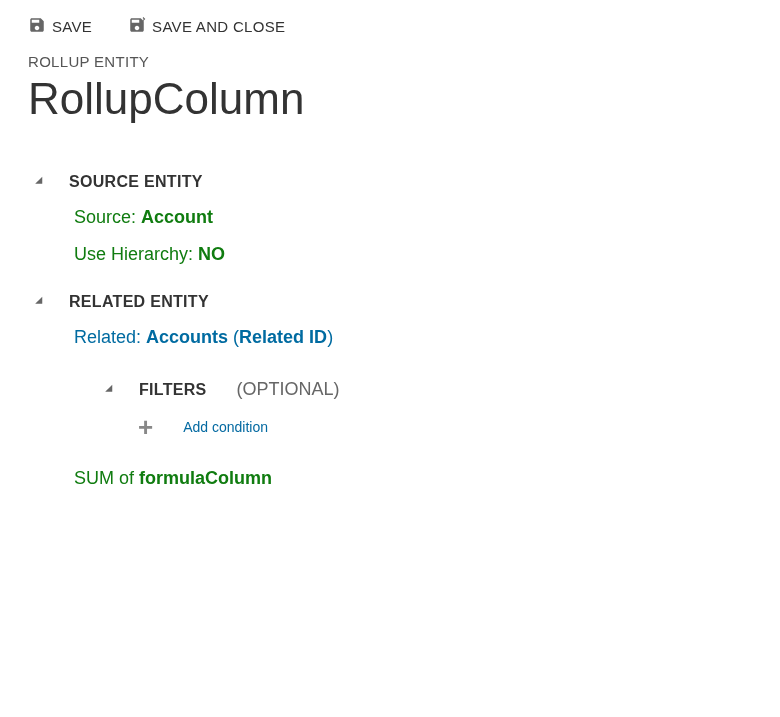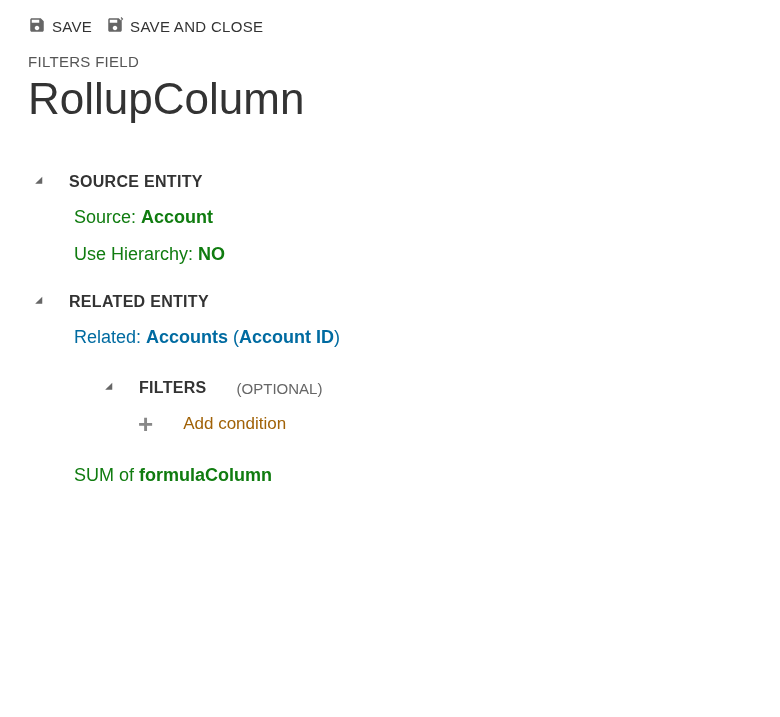--- a/index.html
+++ b/index.html
@@ -11,21 +11,21 @@
       font-family: "Segoe UI", "Segoe UI Light", Arial, sans-serif;
       background: #ffffff;
       color: #333333;
       font-size: 14px;
       padding: 0;
     }
     .toolbar {
       display: flex;
       align-items: center;
       padding: 16px 28px 8px 28px;
-      gap: 14px;
+      gap: 36px;
     }
     .toolbar-btn {
       display: flex;
       align-items: center;
       gap: 6px;
       cursor: pointer;
       color: #333333;
       font-size: 15px;
       font-weight: 400;
       letter-spacing: 0.3px;
@@ -67,21 +67,21 @@
       transform: rotate(45deg);
       margin-right: 2px;
     }
     .section-title {
       font-size: 16px;
       font-weight: 700;
       color: #333333;
       letter-spacing: 0.3px;
     }
     .section-subtext {
-      font-size: 15px;
+      font-size: 18px;
       color: #666666;
       margin-left: 6px;
       font-weight: 400;
     }
     .field-row {
       padding-left: 36px;
       font-size: 18px;
       margin-bottom: 16px;
       color: #107c10;
     }
@@ -109,22 +109,22 @@
       padding-left: 30px;
       cursor: pointer;
     }
     .add-condition .plus {
       font-size: 26px;
       color: #888888;
       font-weight: 700;
       line-height: 1;
     }
     .add-condition-label {
-      font-size: 17px;
-      color: #a16207;
+      font-size: 14px;
+      color: #0369a1;
     }
     .agg-row {
       padding-left: 36px;
       font-size: 18px;
       color: #107c10;
     }
     .agg-row .fn {
       font-weight: 400;
     }
     .agg-row .of {
@@ -150,21 +150,21 @@
     <span>
       <svg viewBox="0 0 24 24">
           <path d="M17 3H5c-1.1 0-2 .9-2 2v14c0 1.1.9 2 2 2h14c1.1 0 2-.9 2-2V7l-4-4zm-5 16c-1.66 0-3-1.34-3-3s1.34-3 3-3 3 1.34 3 3-1.34 3-3 3zm3-10H5V5h10v4z"></path>
           <path d="M20 2l2 2-2 2" fill="none" stroke="#666" stroke-width="1.5"></path>
         </svg>
     </span>
     <span>SAVE AND CLOSE</span>
   </div>
 </div>
 
-<div class="breadcrumb">FILTERS FIELD</div>
+<div class="breadcrumb">ROLLUP ENTITY</div>
 
 <div class="page-title">RollupColumn</div>
 
 <div class="section">
   <div class="section-header">
     <span class="caret"></span>
     <span class="section-title">SOURCE ENTITY</span>
   </div>
   <div class="field-row">
     <span>Source:</span>
@@ -177,21 +177,21 @@
 </div>
 
 <div class="section">
   <div class="section-header">
     <span class="caret"></span>
     <span class="section-title">RELATED ENTITY</span>
   </div>
   <div class="field-row blue">
     <span>Related:</span>
     <span class="bold">Accounts</span>
-    <span>(</span><span class="bold">Account ID</span><span>)</span>
+    <span>(</span><span class="bold">Related ID</span><span>)</span>
   </div>
 
   <div class="subsection">
     <div class="section-header">
       <span class="caret"></span>
       <span class="section-title">FILTERS</span>
       <span class="section-subtext">(OPTIONAL)</span>
     </div>
     <div class="add-condition">
       <span class="plus">+</span>

